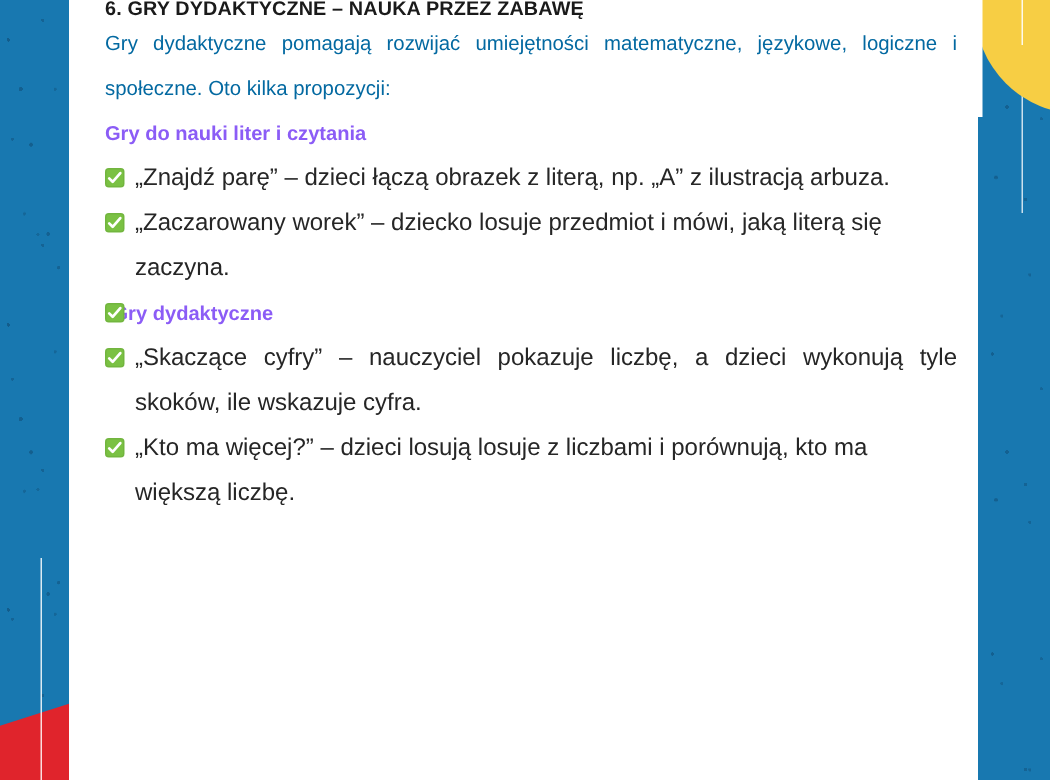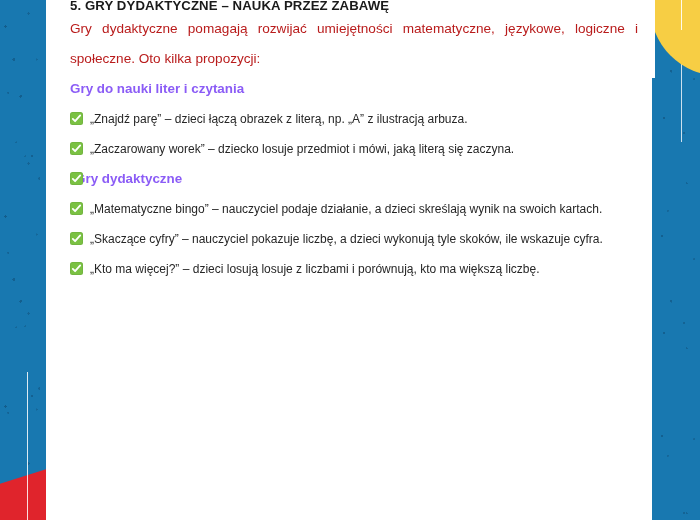--- a/index.html
+++ b/index.html
@@ -155,40 +155,40 @@
     margin: 0;
     padding: 0;
     height: 14px;
     line-height: 11px;
     overflow: hidden;
     white-space: nowrap;
   }
 
   .para {
     font-size: 13.6px;
-    color: #b91c1c;
+    color: #0369a1;
     line-height: 30px;
     margin: 0;
     text-align: justify;
     text-justify: inter-word;
   }
 
   .sub-head {
     font-size: 13.4px;
     font-weight: bold;
     color: #8b5cf6;
     line-height: 30px;
     margin: 0;
     white-space: nowrap;
   }
   .sub-head.indent { padding-left: 5px; }
 
   .item {
     position: relative;
-    font-size: 12px;
+    font-size: 16px;
     color: #262626;
     line-height: 30px;
     margin: 0;
     padding-left: 20px;
     text-align: justify;
     text-justify: inter-word;
   }
   .item.left { text-align: left; }
   .item .tick {
     position: absolute;
@@ -218,21 +218,21 @@
     <div class="blue-fill"></div>
     <div class="speckle"></div>
     <div class="hairline"></div>
   </div>
   <div class="yellow-arc"></div>
   <div class="yellow-arc-mask"></div>
   <div class="arc-hairline"></div>
 
   <div class="content">
 
-    <h1 class="doc-title">5. GRY DYDAKTYCZNE – NAUKA PRZEZ ZABAWĘ</h1>
+    <h1 class="doc-title">6. GRY DYDAKTYCZNE – NAUKA PRZEZ ZABAWĘ</h1>
 
     <p class="para">Gry dydaktyczne pomagają rozwijać umiejętności matematyczne, językowe, logiczne i społeczne. Oto kilka propozycji:</p>
 
     <h2 class="sub-head">Gry do nauki liter i czytania</h2>
 
     <p class="item left">
       <span class="tick">
         <svg width="13" height="13" viewBox="0 0 13 13" aria-hidden="true">
           <path d="M2.8 6.9 L5.1 9.2 L10.2 3.4" fill="none" stroke="#ffffff" stroke-width="1.8" stroke-linecap="round" stroke-linejoin="round"></path>
         </svg>
@@ -253,28 +253,20 @@
     <p class="item">
       <span class="tick">
         <svg width="13" height="13" viewBox="0 0 13 13" aria-hidden="true">
           <path d="M2.8 6.9 L5.1 9.2 L10.2 3.4" fill="none" stroke="#ffffff" stroke-width="1.8" stroke-linecap="round" stroke-linejoin="round"></path>
         </svg>
       </span>
     </p>
 
     <h2 class="sub-head indent">Gry dydaktyczne</h2>
 
-    <p class="item">
-      <span class="tick">
-        <svg width="13" height="13" viewBox="0 0 13 13" aria-hidden="true">
-          <path d="M2.8 6.9 L5.1 9.2 L10.2 3.4" fill="none" stroke="#ffffff" stroke-width="1.8" stroke-linecap="round" stroke-linejoin="round"></path>
-        </svg>
-      </span>
-      <span>„Matematyczne bingo” – nauczyciel podaje działanie, a dzieci skreślają wynik na swoich kartach.</span>
-    </p>
 
 
     <p class="item">
       <span class="tick">
         <svg width="13" height="13" viewBox="0 0 13 13" aria-hidden="true">
           <path d="M2.8 6.9 L5.1 9.2 L10.2 3.4" fill="none" stroke="#ffffff" stroke-width="1.8" stroke-linecap="round" stroke-linejoin="round"></path>
         </svg>
       </span>
       <span>„Skaczące cyfry” – nauczyciel pokazuje liczbę, a dzieci wykonują tyle skoków, ile wskazuje cyfra.</span>
     </p>

